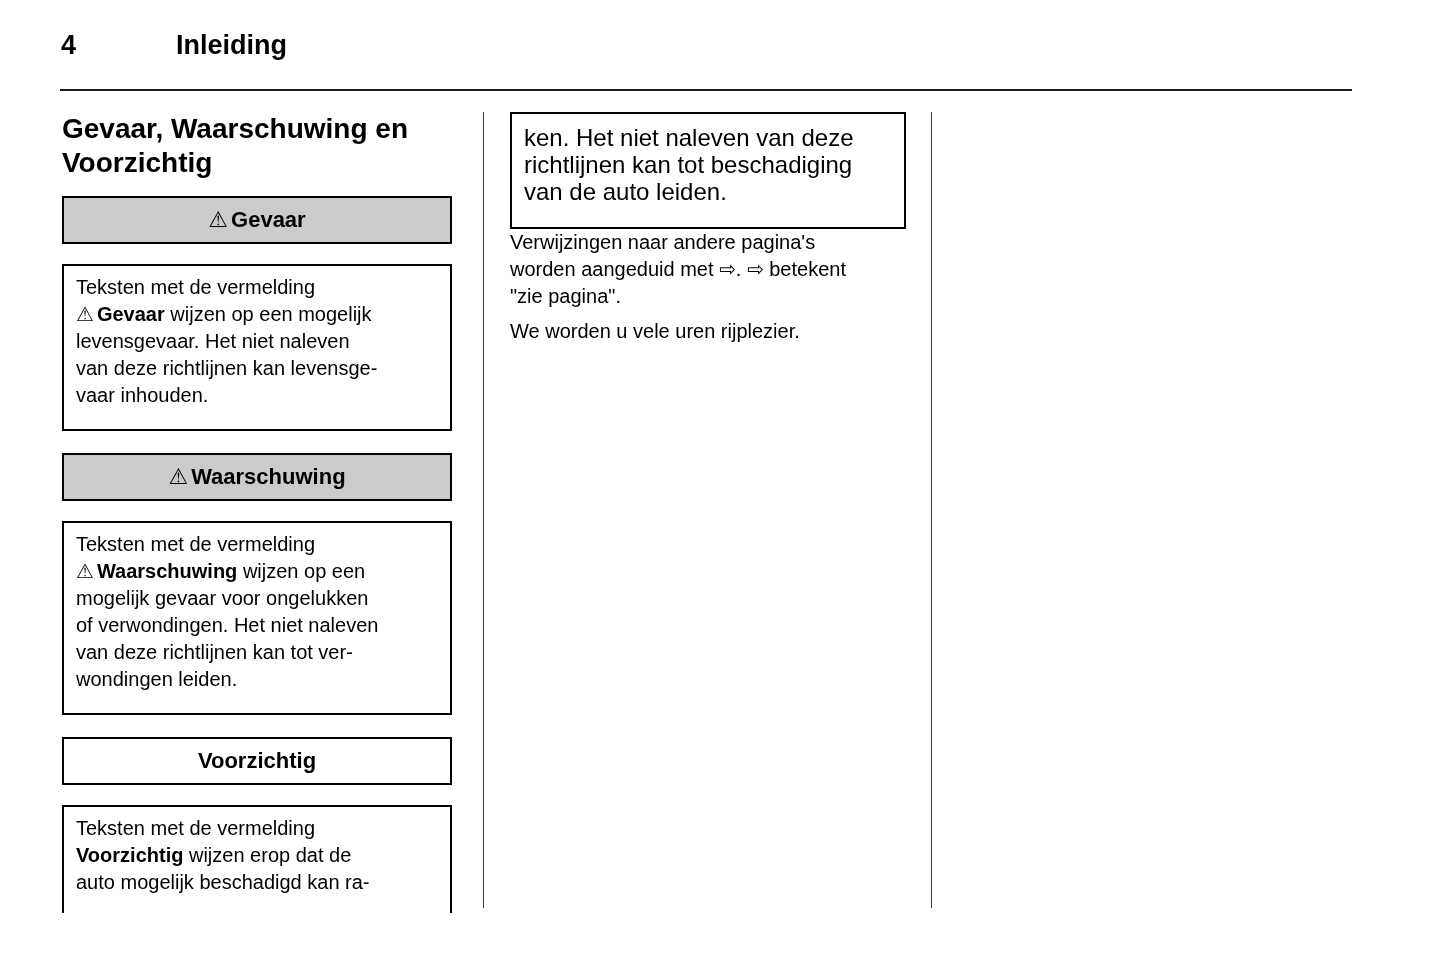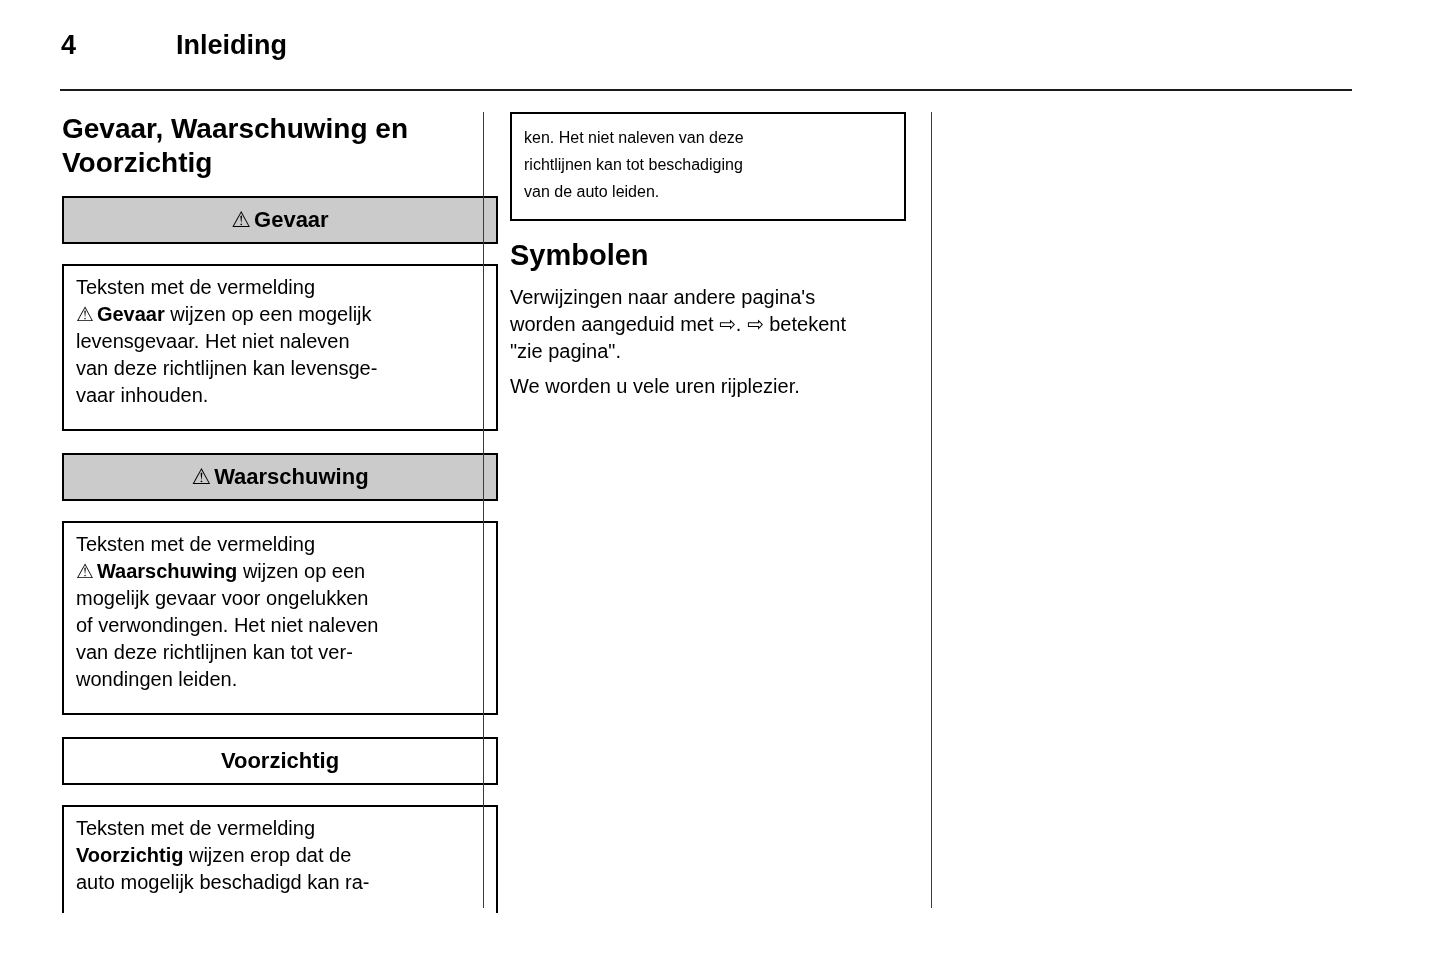--- a/index.html
+++ b/index.html
@@ -13,21 +13,21 @@
   .sheet { position: relative; width: 1445px; height: 965px; overflow: hidden; background: #fff; }
 
   .pagenum  { position: absolute; left: 61px;  top: 30px; font-size: 27px; font-weight: bold; }
   .pagetitle{ position: absolute; left: 176px; top: 30px; font-size: 27px; font-weight: bold; text-align: center; }
   .hrule    { position: absolute; left: 60px; top: 89px; width: 1292px; height: 2px; background: #1c1c1c; }
 
   .vsep  { position: absolute; top: 112px; height: 796px; width: 1px; background: #3a3a3a; }
   .vsep1 { left: 483px; }
   .vsep2 { left: 931px; }
 
-  .col-left { position: absolute; left: 62px;  top: 112px; width: 436px; }
+  .col-left { position: absolute; left: 62px;  top: 112px; width: 390px; }
   .col-mid  { position: absolute; left: 510px; top: 112px; width: 396px; }
 
   .section-heading {
     margin: 0 0 16px 0;
     font-size: 28px; font-weight: bold; line-height: 1.22;
     white-space: pre-line;
   }
 
   .box { margin: 0 0 22px 0; }
   .box-header {
@@ -44,22 +44,22 @@
     border: 2px solid #000;
     margin-top: 20px;
     padding: 8px 10px 20px 12px;
     font-size: 20px; line-height: 27px;
     white-space: pre-line;
   }
   .box-body.clipped { border-bottom: none; height: 108px; overflow: hidden; }
 
   .contbox {
     border: 2px solid #000;
-    padding: 10px 10px 14px 12px;
-    font-size: 16px; line-height: 27px;
+    padding: 10px 10px 22px 12px;
+    font-size: 24px; line-height: 27px;
     white-space: pre-line;
   }
 
   .h2 { margin: 18px 0 12px 0; font-size: 29px; font-weight: bold; line-height: 1.15; }
 
   .para { margin: 0 0 8px 0; font-size: 20px; line-height: 27px; white-space: pre-line; }
   .bold { font-weight: bold; }
   b { font-weight: bold; }
 </style>
 </head>
@@ -110,21 +110,20 @@
     </section>
   </div>
 
   <div class="vsep vsep1"></div>
 
   <div class="col-mid">
     <div class="contbox">ken. Het niet naleven van deze
 richtlijnen kan tot beschadiging
 van de auto leiden.</div>
 
-    <h1 class="h2">Symbolen</h1>
     <p class="para">Verwijzingen naar andere pagina's
 worden aangeduid met ⇨. ⇨ betekent
 "zie pagina".</p>
     <p class="para">We worden u vele uren rijplezier.</p>
   </div>
 
   <div class="vsep vsep2"></div>
 
 </div>
 

